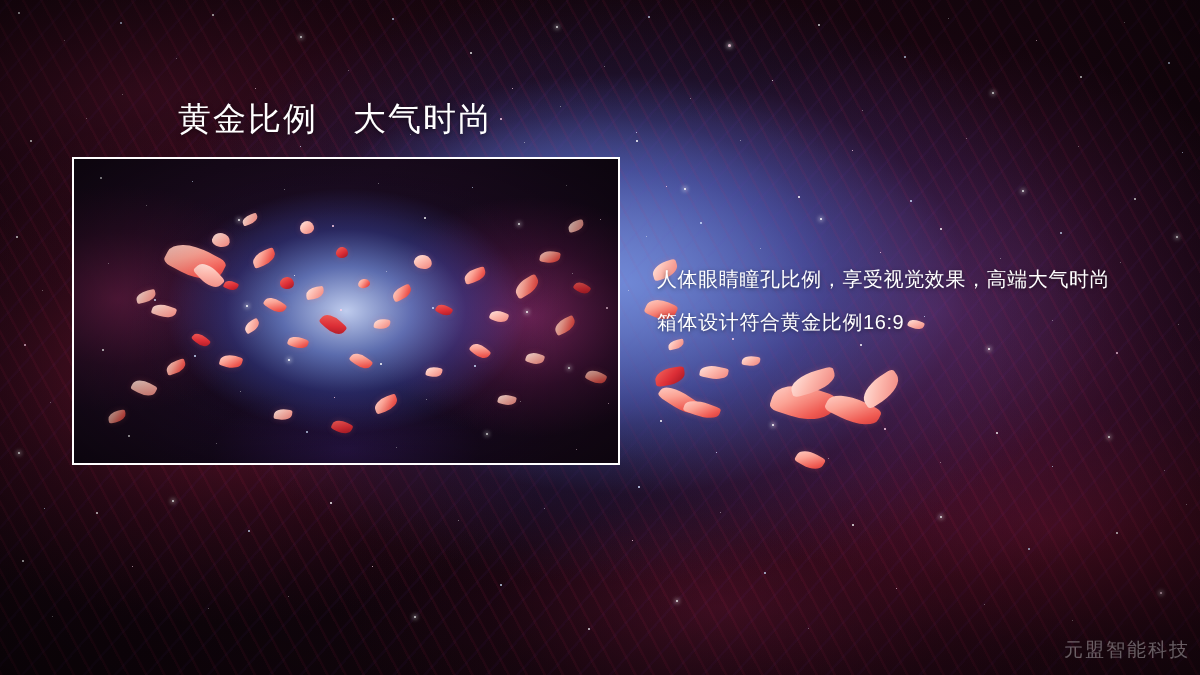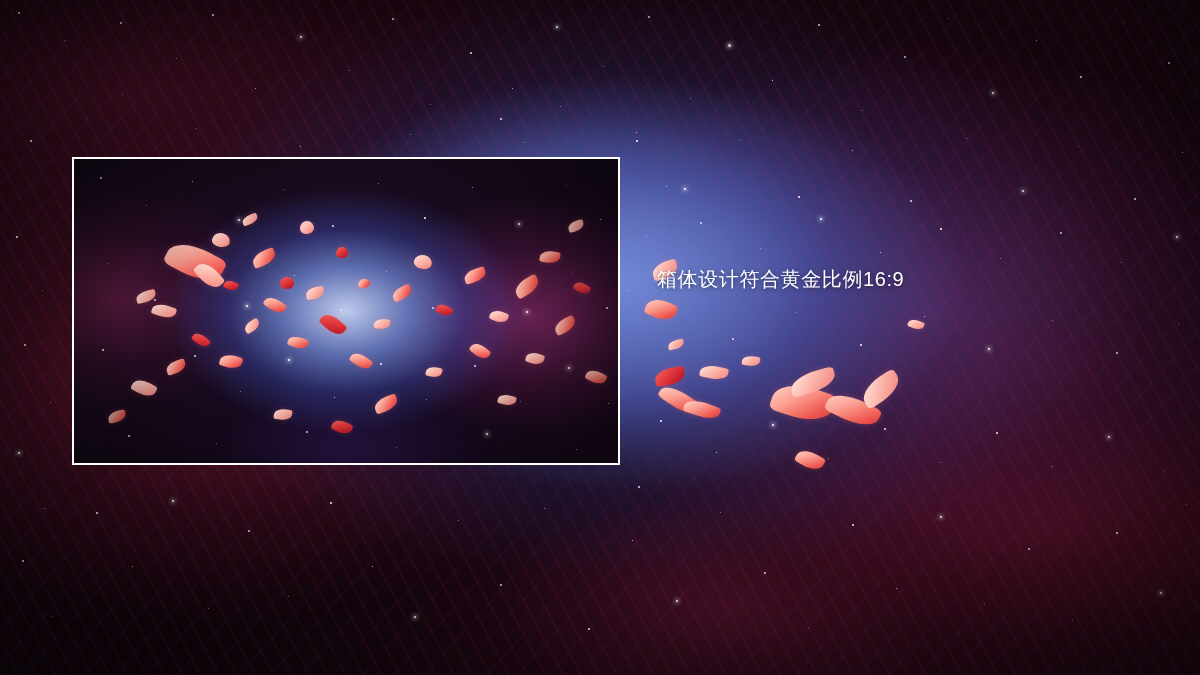--- a/index.html
+++ b/index.html
@@ -281,20 +281,21 @@
       <div class="petal" style="left: 772px; top: 386px; width: 62px; height: 33px; transform: rotate(18deg);"></div>
       <div class="petal pale" style="left: 790px; top: 372px; width: 46px; height: 20px; transform: rotate(-16deg);"></div>
       <div class="petal" style="left: 826px; top: 398px; width: 54px; height: 24px; transform: rotate(26deg);"></div>
       <div class="petal pale" style="left: 860px; top: 378px; width: 42px; height: 22px; transform: rotate(-34deg);"></div>
       <div class="petal" style="left: 796px; top: 452px; width: 28px; height: 16px; transform: rotate(30deg);"></div>
       <div class="petal pale" style="left: 742px; top: 356px; width: 18px; height: 10px; transform: rotate(8deg);"></div>
       <div class="petal pale" style="left: 668px; top: 340px; width: 16px; height: 9px; transform: rotate(-12deg);"></div>
       <div class="petal pale" style="left: 908px; top: 320px; width: 16px; height: 9px; transform: rotate(22deg);"></div>
     </div>
 
+  <div id="headline">黄金比例　大气时尚</div>
 
   <div id="picture-frame">
     <div id="picture-inner">
       <div class="bg-layer" id="picture-starfield">
           <div class="star" style="left: 26px; top: 18px; width: 2px; height: 2px;"></div>
           <div class="star dim" style="left: 72px; top: 46px; width: 1px; height: 1px;"></div>
           <div class="star blueish" style="left: 118px; top: 22px; width: 1px; height: 1px;"></div>
           <div class="star big" style="left: 164px; top: 60px; width: 2px; height: 2px;"></div>
           <div class="star dim" style="left: 210px; top: 30px; width: 1px; height: 1px;"></div>
           <div class="star pinkish" style="left: 258px; top: 66px; width: 2px; height: 2px;"></div>
@@ -377,17 +378,19 @@
           <div class="petal pale" style="left: 168px; top: 56px; width: 16px; height: 9px; transform: rotate(-20deg);"></div>
           <div class="petal pale" style="left: 424px; top: 236px; width: 18px; height: 10px; transform: rotate(14deg);"></div>
           <div class="petal deep" style="left: 150px; top: 122px; width: 14px; height: 9px; transform: rotate(24deg);"></div>
           <div class="petal round" style="left: 284px; top: 120px; width: 12px; height: 9px; transform: rotate(-10deg);"></div>
         </div>
       <div id="picture-vignette"></div>
     </div>
   </div>
 
   <div id="body-copy">
+    <div class="copy-line">人体眼睛瞳孔比例，享受视觉效果，高端大气时尚</div>
     <div class="copy-line">箱体设计符合黄金比例16:9</div>
   </div>
 
+  <div id="watermark">元盟智能科技</div>
 
 </div>
 
 </body></html>

